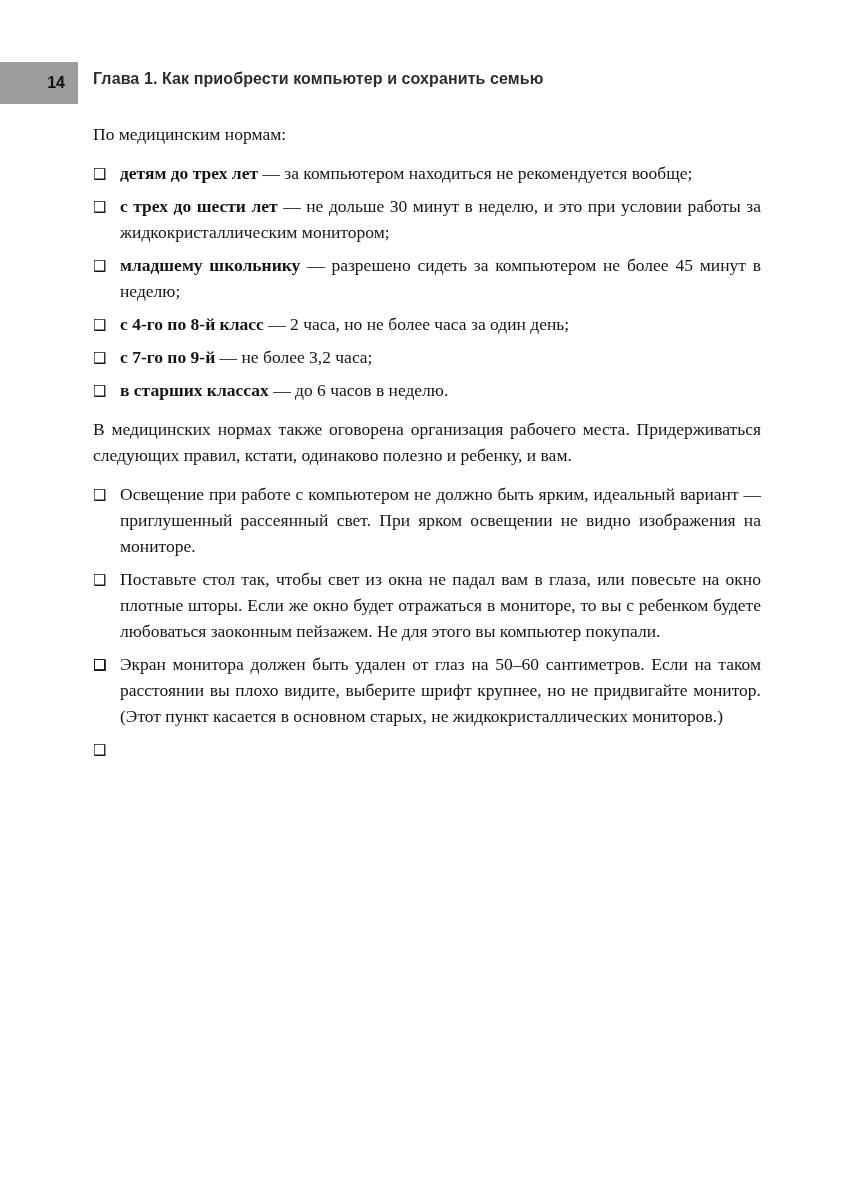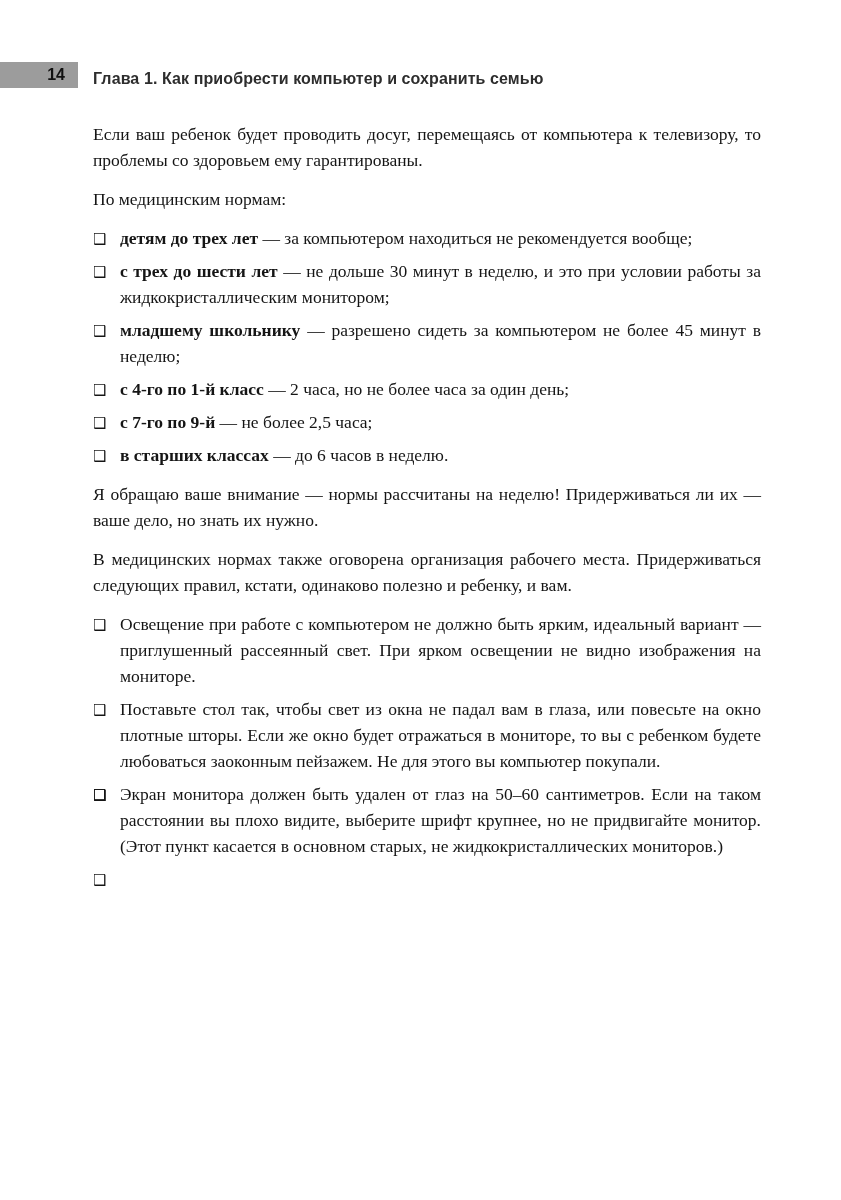--- a/index.html
+++ b/index.html
@@ -10,21 +10,21 @@
     height: 1200px;
     background: #ffffff;
     overflow: hidden;
     font-family: "Liberation Serif", serif;
     color: #151515;
   }
   
   .page-header { position: absolute; top: 62px; left: 0; width: 841px; height: 33px; }
   .page-number-box {
     position: absolute; left: 0; top: 0;
-    width: 78px; height: 26px;
+    width: 78px; height: 42px;
     background: #9c9c9c;
     display: flex; align-items: center; justify-content: flex-end;
     padding-right: 13px;
   }
   .page-number-box span {
     font-family: "Liberation Sans", sans-serif;
     font-weight: bold; font-size: 16px; color: #111;
   }
   .running-head {
     position: absolute; left: 93px; top: 8px;
@@ -64,53 +64,51 @@
 
   <header class="page-header">
     <div class="page-number-box">
       <span>14</span>
     </div>
     <div class="running-head">Глава 1. Как приобрести компьютер и сохранить семью</div>
   </header>
 
   <main class="body-col">
 
-    <p class="para">Если ваш ребенок будет проводить досуг, перемещаясь от компьютера к телевизору, то проблемы со здоровьем ему гарантированы.</p>
 
 
     <p class="para">По медицинским нормам:</p>
 
     <ul class="blist">
       <li>
         <span class="bullet">❑</span>
         <span class="b">детям до трех лет</span><span> — за компьютером находиться не рекомендуется вообще;</span>
       </li>
       <li>
         <span class="bullet">❑</span>
         <span class="b">с трех до шести лет</span><span> — не дольше 30 минут в неделю, и это при условии работы за жидкокристаллическим монитором;</span>
       </li>
       <li>
         <span class="bullet">❑</span>
         <span class="b">младшему школьнику</span><span> — разрешено сидеть за компьютером не более 45 минут в неделю;</span>
       </li>
       <li>
         <span class="bullet">❑</span>
-        <span class="b">с 4-го по 1-й класс</span><span> — 2 часа, но не более часа за один день;</span>
+        <span class="b">с 4-го по 8-й класс</span><span> — 2 часа, но не более часа за один день;</span>
       </li>
       <li>
         <span class="bullet">❑</span>
-        <span class="b">с 7-го по 9-й</span><span> — не более 2,5 часа;</span>
+        <span class="b">с 7-го по 9-й</span><span> — не более 3,2 часа;</span>
       </li>
       <li>
         <span class="bullet">❑</span>
         <span class="b">в старших классах</span><span> — до 6 часов в неделю.</span>
       </li>
     </ul>
 
-    <p class="para">Я обращаю ваше внимание — нормы рассчитаны на неделю! Придерживаться ли их — ваше дело, но знать их нужно.</p>
 
     <p class="para">В медицинских нормах также оговорена организация рабочего места. Придерживаться следующих правил, кстати, одинаково полезно и ребенку, и вам.</p>
 
     <ul class="blist">
       <li>
         <span class="bullet">❑</span>
         <span>Освещение при работе с компьютером не должно быть ярким, идеальный вариант — приглушенный рассеянный свет. При ярком освещении не видно изображения на мониторе.</span>
       </li>
       <li>
         <span class="bullet">❑</span>

